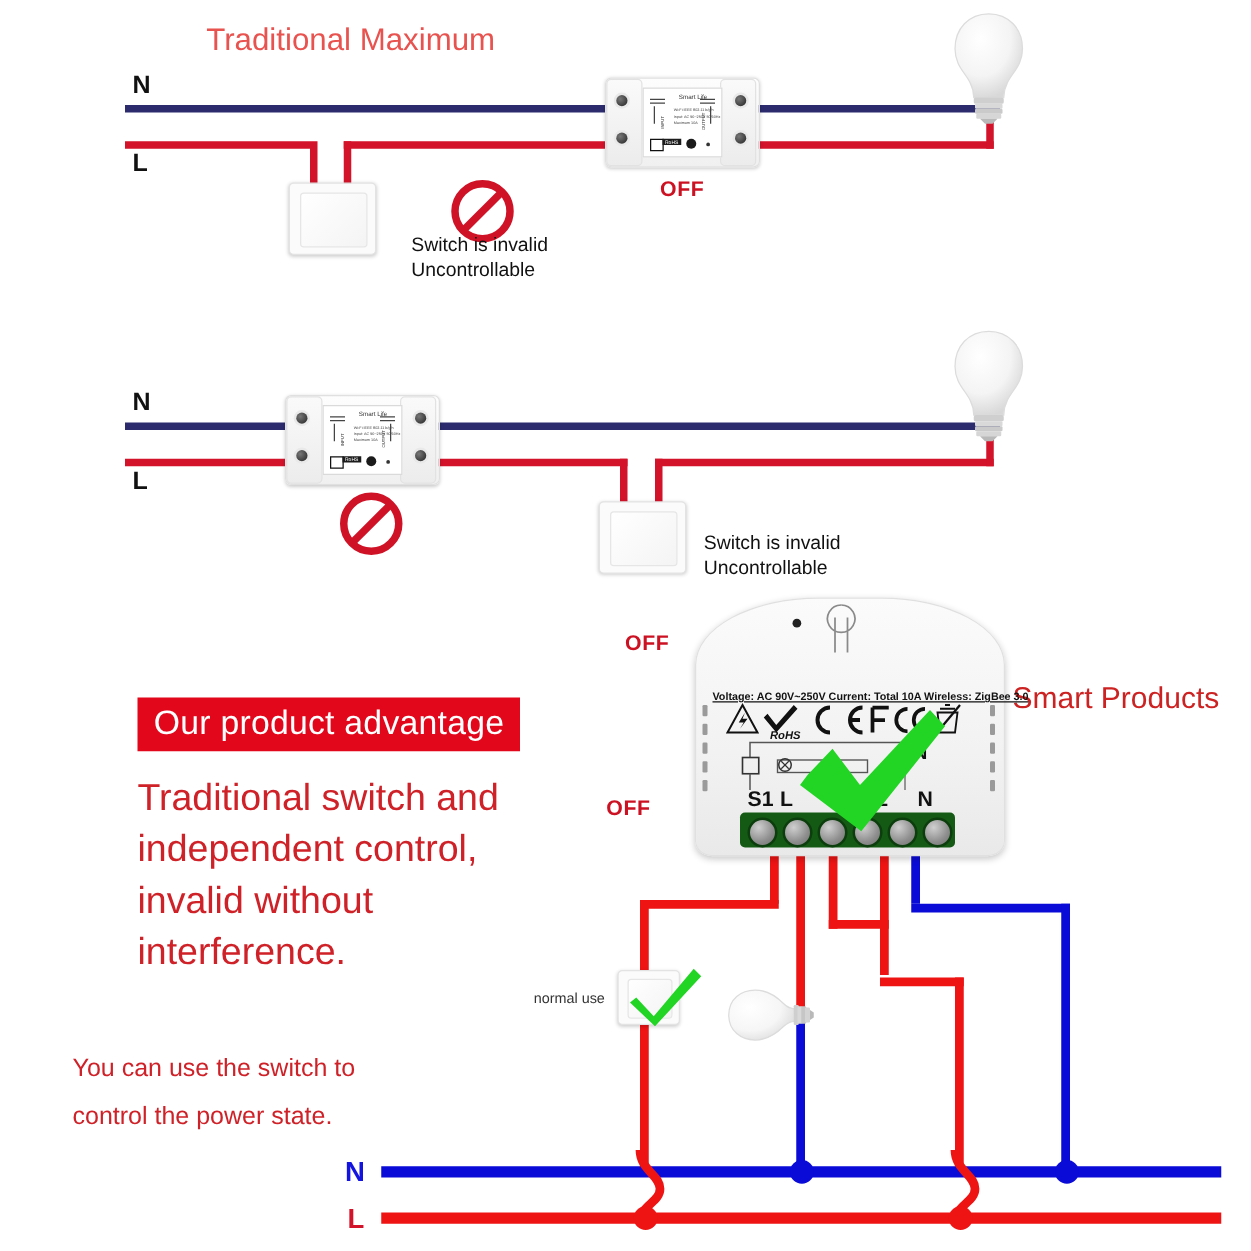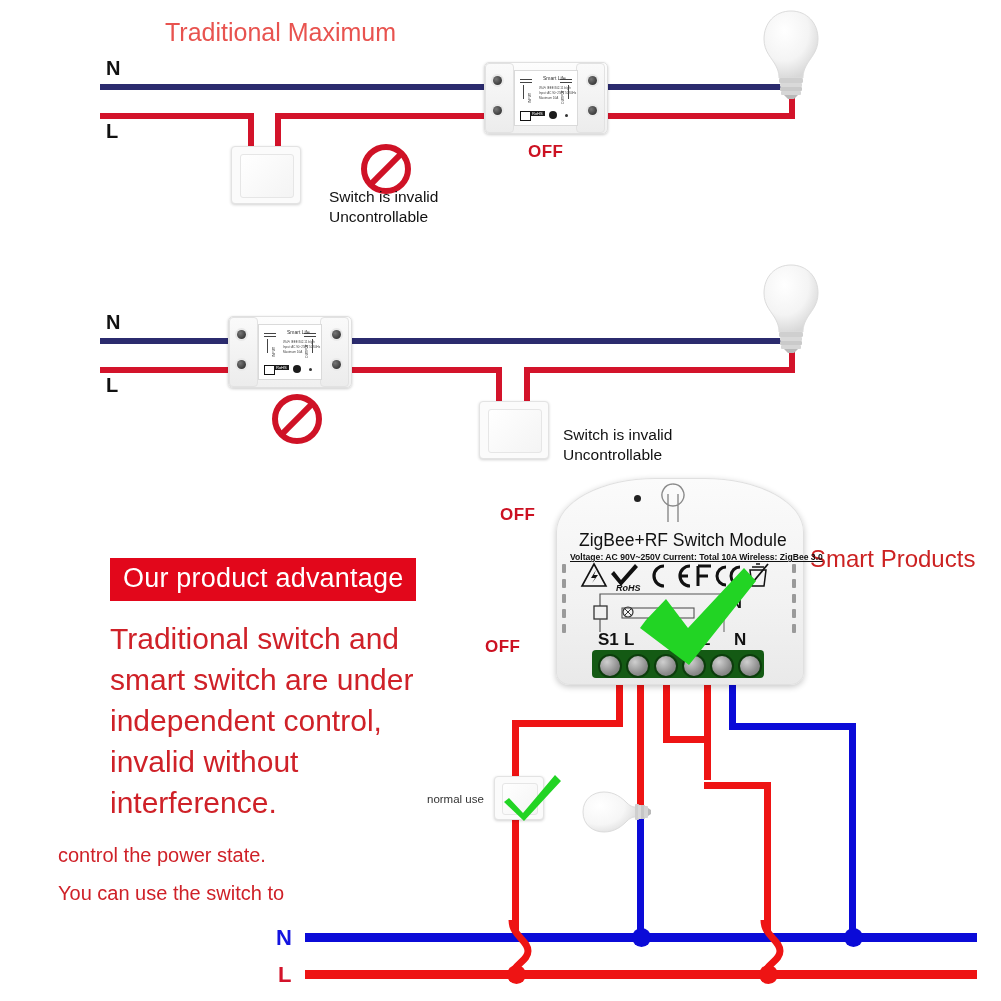--- a/index.html
+++ b/index.html
@@ -237,29 +237,28 @@
       <rect x="20" y="79" width="22" height="4" rx="1" fill="#cacaca"></rect>
       <rect x="21" y="83" width="20" height="4" rx="1" fill="#d6d6d6"></rect>
       <path d="M24 87 L38 87 L34 91 L28 91 Z" fill="#b9b9b9"></path>
     </svg>
   </div>
 
   <div class="adv-bar" style="left:110px;top:558px;">Our product advantage</div>
 
   <div class="adv-body" style="left:110px;top:618px;width:400px;">
     <div>Traditional switch and</div>
-    <div>smart switch are under</div>
     <div>independent control,</div>
     <div>invalid without</div>
     <div>interference.</div>
   </div>
 
   <div class="adv-foot" style="left:58px;top:836px;width:430px;">
+    <div>You can use the switch to</div>
     <div>control the power state.</div>
-    <div>You can use the switch to</div>
   </div>
 
   <div class="t smart-products" style="left:810px;top:545px;">Smart Products</div>
 
   <div class="t off" style="left:485px;top:637px;">OFF</div>
 
   <div class="wire w-brt-red" style="left:616px;top:680px;width:7px;height:43px;"></div>
   <div class="wire w-brt-red" style="left:512px;top:720px;width:111px;height:7px;"></div>
   <div class="wire w-brt-red" style="left:512px;top:720px;width:7px;height:220px;"></div>
 
@@ -317,21 +316,20 @@
     <div class="zb-vent" style="left:6px;top:101px;"></div>
     <div class="zb-vent" style="left:6px;top:116px;"></div>
     <div class="zb-vent" style="left:6px;top:131px;"></div>
     <div class="zb-vent" style="left:6px;top:146px;"></div>
     <div class="zb-vent" style="right:6px;top:86px;"></div>
     <div class="zb-vent" style="right:6px;top:101px;"></div>
     <div class="zb-vent" style="right:6px;top:116px;"></div>
     <div class="zb-vent" style="right:6px;top:131px;"></div>
     <div class="zb-vent" style="right:6px;top:146px;"></div>
 
-    <div class="zb-title" style="left:23px;top:52px;">ZigBee+RF Switch Module</div>
     <div class="zb-spec" style="left:14px;top:74px;text-decoration:underline;">Voltage: AC 90V~250V  Current: Total 10A  Wireless: ZigBee 3.0</div>
 
     <div class="abs" style="left:24px;top:84px;width:190px;height:30px;">
       <svg width="190" height="30" viewBox="0 0 190 30">
 
         <g>
           <path d="M14 2 L26 24 L2 24 Z" fill="none" stroke="#111" stroke-width="1.6"></path>
           <path d="M16 8 L11 16 L15 16 L12 21 L18 13 L14 13 Z" fill="#111"></path>
         </g>
 

